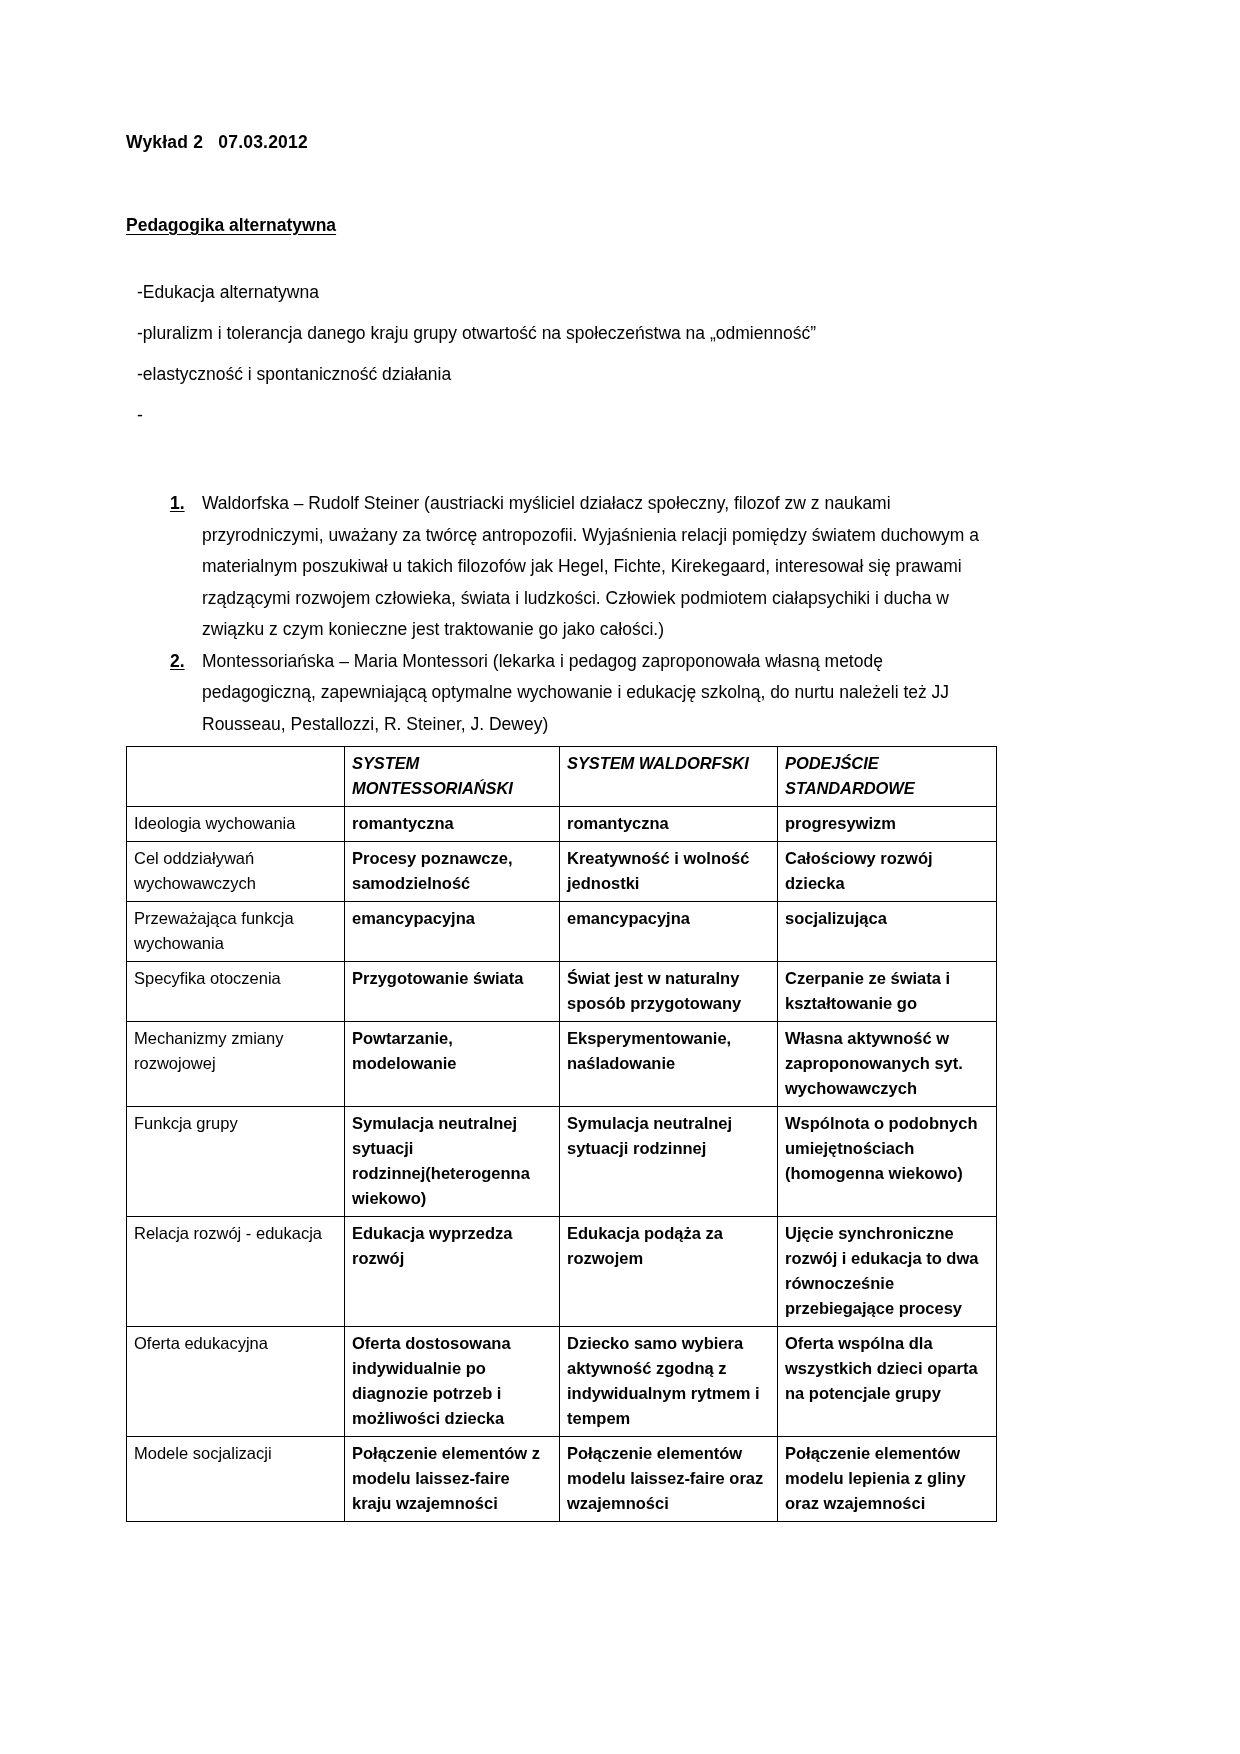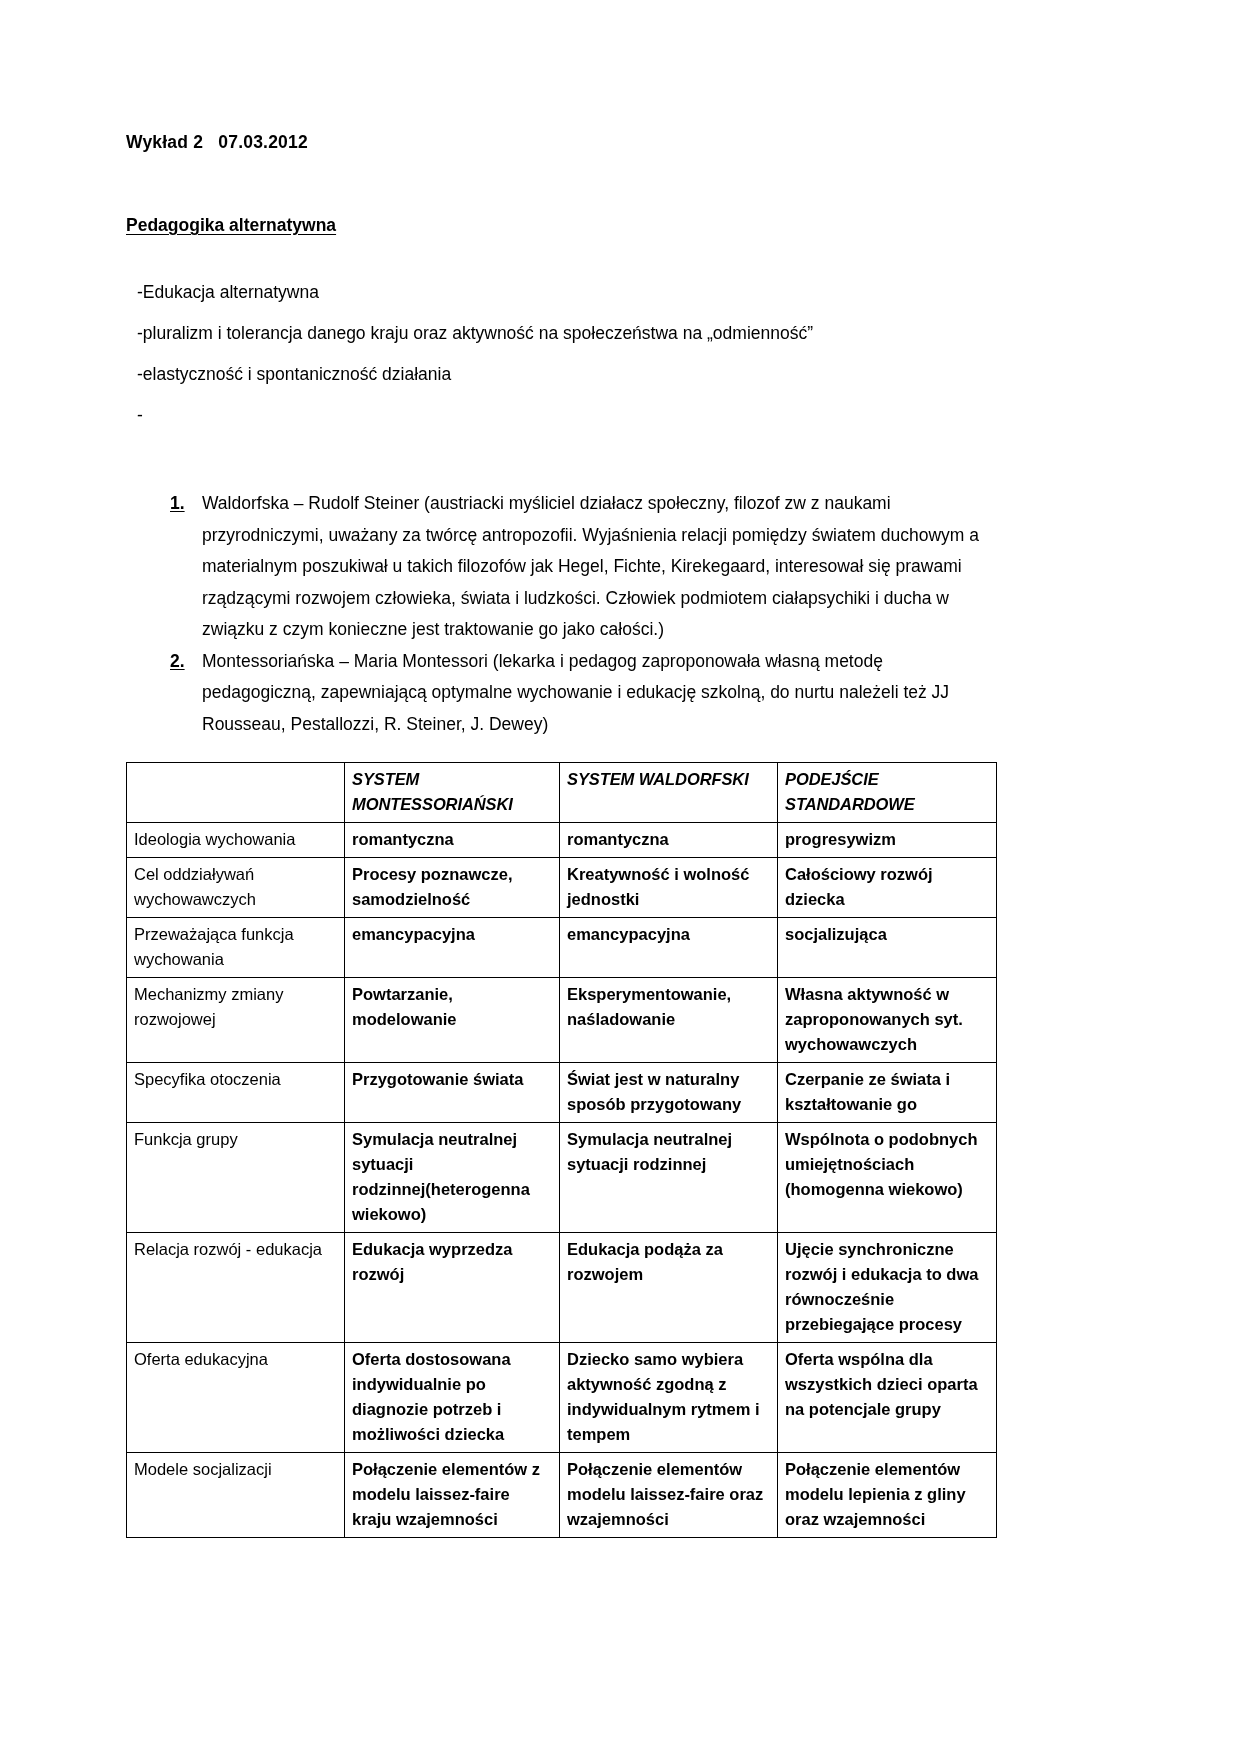--- a/index.html
+++ b/index.html
@@ -81,21 +81,21 @@
     text-decoration: underline;
     text-underline-offset: 2px;
     font-size: 17.5px;
   }
 
   
   table.cmp {
     border-collapse: collapse;
     width: 870px;
     table-layout: fixed;
-    margin-top: 22px;
+    margin-top: 6px;
     font-size: 16.5px;
   }
   table.cmp td, table.cmp th {
     border: 1.6px solid #000;
     vertical-align: top;
     padding: 4px 7px 5px 7px;
     line-height: 25px;
     font-weight: bold;
     text-align: left;
   }
@@ -121,21 +121,21 @@
 
     <div class="doc-header">Wykład 2   07.03.2012</div>
 
     <div class="spacer-lg"></div>
 
     <div class="section-heading">Pedagogika alternatywna</div>
 
     <div class="spacer-md"></div>
 
     <div class="dash-line">-Edukacja alternatywna</div>
-    <div class="dash-line">-pluralizm i tolerancja danego kraju oraz aktywność na społeczeństwa na „odmienność”</div>
+    <div class="dash-line">-pluralizm i tolerancja danego kraju grupy otwartość na społeczeństwa na „odmienność”</div>
     <div class="dash-line">-elastyczność i spontaniczność działania</div>
     <div class="dash-line">-</div>
 
     <div class="spacer-md"></div>
 
 
     <div class="spacer-sm"></div>
 
     <ol class="numlist">
       <li>
@@ -176,32 +176,32 @@
           <td>Kreatywność i wolność jednostki</td>
           <td>Całościowy rozwój dziecka</td>
         </tr>
         <tr>
           <td class="rowhead">Przeważająca funkcja wychowania</td>
           <td>emancypacyjna</td>
           <td>emancypacyjna</td>
           <td>socjalizująca</td>
         </tr>
         <tr>
+          <td class="rowhead">Specyfika otoczenia</td>
+          <td>Przygotowanie świata</td>
+          <td>Świat jest w naturalny sposób przygotowany</td>
+          <td>Czerpanie ze świata i kształtowanie go</td>
+        </tr>
+        <tr>
           <td class="rowhead">Mechanizmy zmiany rozwojowej</td>
           <td>Powtarzanie, modelowanie</td>
           <td>Eksperymentowanie, naśladowanie</td>
           <td>Własna aktywność w zaproponowanych syt. wychowawczych</td>
         </tr>
         <tr>
-          <td class="rowhead">Specyfika otoczenia</td>
-          <td>Przygotowanie świata</td>
-          <td>Świat jest w naturalny sposób przygotowany</td>
-          <td>Czerpanie ze świata i kształtowanie go</td>
-        </tr>
-        <tr>
           <td class="rowhead">Funkcja grupy</td>
           <td>Symulacja neutralnej sytuacji rodzinnej(heterogenna wiekowo)</td>
           <td>Symulacja neutralnej sytuacji rodzinnej</td>
           <td>Wspólnota o podobnych umiejętnościach (homogenna wiekowo)</td>
         </tr>
         <tr>
           <td class="rowhead">Relacja rozwój - edukacja</td>
           <td>Edukacja wyprzedza rozwój</td>
           <td>Edukacja podąża za rozwojem</td>
           <td>Ujęcie synchroniczne rozwój i edukacja to dwa równocześnie przebiegające procesy</td>

